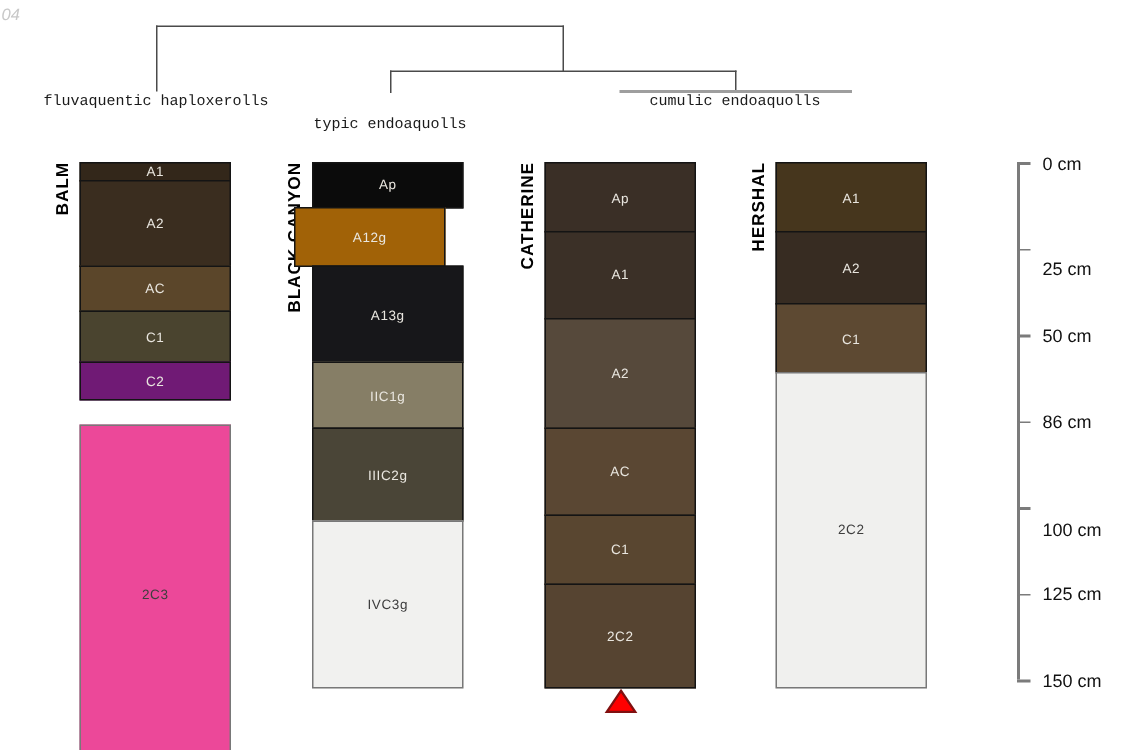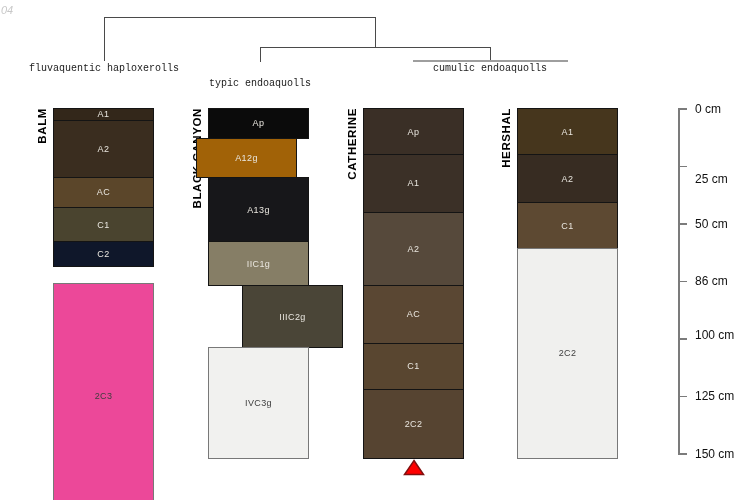--- a/index.html
+++ b/index.html
@@ -94,40 +94,40 @@
       </div>
       <div class="soil-layer" style="left: 53px; width: 101px; top: 119.5px; height: 58.5px; background: rgb(58, 45, 31); border: 1px solid rgb(20, 20, 20);">
         <span class="layer-label" style="color: rgb(233, 230, 223);">A2</span>
       </div>
       <div class="soil-layer" style="left: 53px; width: 101px; top: 177px; height: 30.9px; background: rgb(91, 70, 42); border: 1px solid rgb(20, 20, 20);">
         <span class="layer-label" style="color: rgb(233, 230, 223);">AC</span>
       </div>
       <div class="soil-layer" style="left: 53px; width: 101px; top: 206.9px; height: 35.5px; background: rgb(74, 68, 47); border: 1px solid rgb(20, 20, 20);">
         <span class="layer-label" style="color: rgb(233, 230, 223);">C1</span>
       </div>
-      <div class="soil-layer" style="left: 53px; width: 101px; top: 241.4px; height: 26px; background: #0f172a; border: 1px solid rgb(20, 20, 20);">
+      <div class="soil-layer" style="left: 53px; width: 101px; top: 241.4px; height: 26px; background: #701a75; border: 1px solid rgb(20, 20, 20);">
         <span class="layer-label" style="color: rgb(233, 230, 223);">C2</span>
       </div>
       <div class="soil-layer" style="left: 53px; width: 101px; top: 282.8px; height: 226px; background: #ec4899; border: 1px solid rgb(120, 120, 120);">
         <span class="layer-label" style="color: rgb(62, 62, 62);">2C3</span>
       </div>
       <span class="series-label" style="left: 191px; top: 108px;">BLACK CANYON</span>
       <div class="soil-layer" style="left: 208px; width: 101px; top: 108px; height: 30.9px; background: rgb(11, 11, 11); border: 1px solid rgb(20, 20, 20);">
         <span class="layer-label" style="color: rgb(233, 230, 223);">Ap</span>
       </div>
       <div class="soil-layer" style="left: 196px; width: 101px; top: 137.9px; height: 40.1px; background: #a16207; border: 1px solid rgb(20, 20, 20);">
         <span class="layer-label" style="color: rgb(233, 230, 223);">A12g</span>
       </div>
       <div class="soil-layer" style="left: 208px; width: 101px; top: 177px; height: 65.4px; background: rgb(23, 23, 26); border: 1px solid rgb(20, 20, 20);">
         <span class="layer-label" style="color: rgb(233, 230, 223);">A13g</span>
       </div>
       <div class="soil-layer" style="left: 208px; width: 101px; top: 241.4px; height: 44.7px; background: rgb(134, 126, 102); border: 1px solid rgb(20, 20, 20); justify-content: center;">
         <span class="layer-label" style="color: rgb(233, 230, 223);">IIC1g</span>
       </div>
-      <div class="soil-layer" style="left: 208px; width: 101px; top: 285.1px; height: 63.1px; background: rgb(74, 69, 55); border: 1px solid rgb(20, 20, 20); margin-left: 34px;">
+      <div class="soil-layer" style="left: 208px; width: 101px; top: 285.1px; height: 63.1px; background: rgb(74, 69, 55); border: 1px solid rgb(20, 20, 20);">
         <span class="layer-label" style="color: rgb(233, 230, 223);">IIIC2g</span>
       </div>
       <div class="soil-layer" style="left: 208px; width: 101px; top: 347.2px; height: 111.4px; background: rgb(241, 241, 239); border: 1px solid rgb(120, 120, 120);">
         <span class="layer-label" style="color: rgb(62, 62, 62);">IVC3g</span>
       </div>
       <span class="series-label" style="left: 346px; top: 108px;">CATHERINE</span>
       <div class="soil-layer" style="left: 363px; width: 101px; top: 108px; height: 47px; background: rgb(58, 47, 38); border: 1px solid rgb(20, 20, 20);">
         <span class="layer-label" style="color: rgb(233, 230, 223);">Ap</span>
       </div>
       <div class="soil-layer" style="left: 363px; width: 101px; top: 154px; height: 58.5px; background: rgb(59, 48, 39); border: 1px solid rgb(20, 20, 20);">
@@ -167,20 +167,20 @@
       <div class="scale-line" style="left: 678px; top: 108px; height: 345px;"></div>
       <div class="scale-tick" style="left: 678px; top: 108px; width: 9px;"></div>
       <span class="scale-tick-label" style="left: 695px; top: 101.5px;">0 cm</span>
       <div class="scale-tick" style="left: 678px; top: 165.5px; width: 9px;"></div>
       <span class="scale-tick-label" style="left: 695px; top: 172px;">25 cm</span>
       <div class="scale-tick" style="left: 678px; top: 223px; width: 9px;"></div>
       <span class="scale-tick-label" style="left: 695px; top: 216.5px;">50 cm</span>
       <div class="scale-tick" style="left: 678px; top: 280.5px; width: 9px;"></div>
       <span class="scale-tick-label" style="left: 695px; top: 274px;">86 cm</span>
       <div class="scale-tick" style="left: 678px; top: 338px; width: 9px;"></div>
-      <span class="scale-tick-label" style="left: 695px; top: 328px;">100 cm</span>
+      <span class="scale-tick-label" style="left: 695px; top: 346px;">100 cm</span>
       <div class="scale-tick" style="left: 678px; top: 395.5px; width: 9px;"></div>
       <span class="scale-tick-label" style="left: 695px; top: 389px;">125 cm</span>
       <div class="scale-tick" style="left: 678px; top: 453px; width: 9px;"></div>
       <span class="scale-tick-label" style="left: 695px; top: 446.5px;">150 cm</span>
     </div>
 
 </div>
 
 </body></html>

